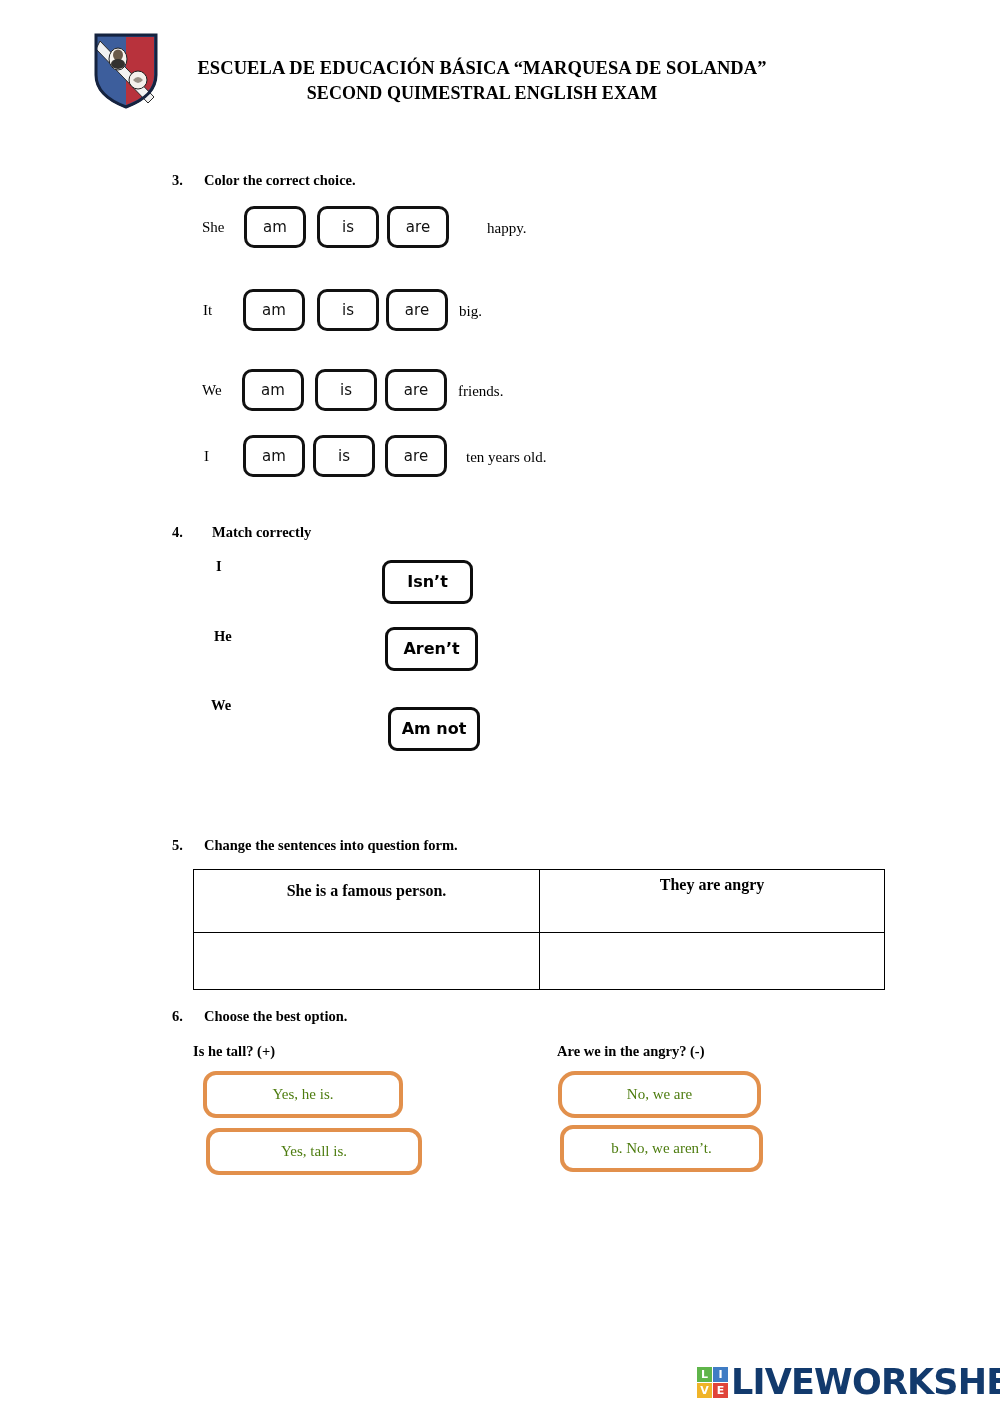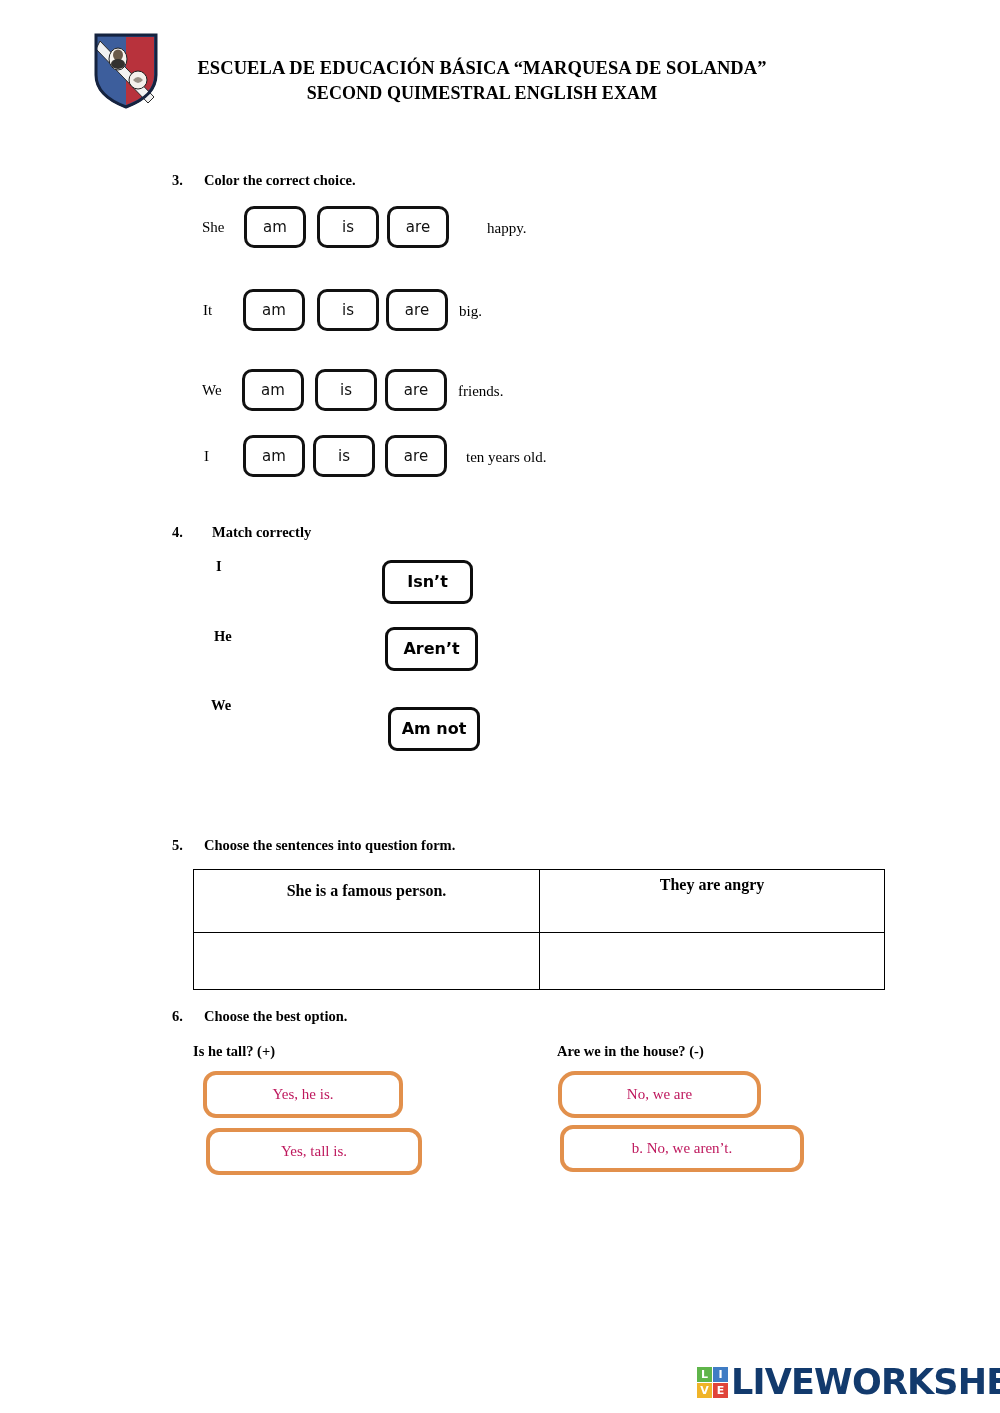--- a/index.html
+++ b/index.html
@@ -139,21 +139,21 @@
     position: absolute;
     height: 47px;
     border: 4px solid #e2904c;
     border-radius: 13px;
     background: #ffffff;
     box-sizing: border-box;
     font-family: "Liberation Serif", serif;
     font-size: 15px;
     line-height: 39px;
     text-align: center;
-    color: #be185d;
+    color: #4d7c0f;
   }
 
   
   #lw-logo {
     position: absolute;
     left: 697px; top: 1362px;
     height: 40px;
     display: flex;
     align-items: center;
   }
@@ -249,21 +249,21 @@
 
 <div class="q4-pronoun" style="left:216px; top:558px;">I</div>
 <div class="q4-pronoun" style="left:214px; top:628px;">He</div>
 <div class="q4-pronoun" style="left:211px; top:697px;">We</div>
 
 <div class="match-box" style="left:382px; top:560px; width:91px;">Isn’t</div>
 <div class="match-box" style="left:385px; top:627px; width:93px;">Aren’t</div>
 <div class="match-box" style="left:388px; top:707px; width:92px;">Am not</div>
 
 <div class="ex-num" style="left:172px; top:837px;">5.</div>
-<div class="ex-title" style="left:204px; top:837px;">Choose the sentences into question form.</div>
+<div class="ex-title" style="left:204px; top:837px;">Change the sentences into question form.</div>
 
 <table id="q5-table">
   <tbody>
       <tr>
     <td class="cell-left-head" style="width:337px;">She is a famous person.</td>
     <td style="width:336px;">They are angry</td>
   </tr>
   <tr class="answers">
     <td></td>
     <td></td>
@@ -271,23 +271,23 @@
 </tbody>
   </table>
 
 <div class="ex-num" style="left:172px; top:1008px;">6.</div>
 <div class="ex-title" style="left:204px; top:1008px;">Choose the best option.</div>
 
 <div class="q6-question" style="left:193px; top:1043px;">Is he tall? (+)</div>
 <div class="option-box" style="left:203px; top:1071px; width:200px;">Yes, he is.</div>
 <div class="option-box" style="left:206px; top:1128px; width:216px;">Yes, tall is.</div>
 
-<div class="q6-question" style="left:557px; top:1043px;">Are we in the house?    (-)</div>
+<div class="q6-question" style="left:557px; top:1043px;">Are we in the angry?    (-)</div>
 <div class="option-box" style="left:558px; top:1071px; width:203px;border-radius:17px;">No, we are</div>
-<div class="option-box" style="left:560px; top:1125px; width:244px;">b. No, we aren’t.</div>
+<div class="option-box" style="left:560px; top:1125px; width:203px;">b. No, we aren’t.</div>
 
 <div id="lw-logo">
   <div id="lw-tiles">
     <span class="lw-l">L</span>
     <span class="lw-i">I</span>
     <span class="lw-v">V</span>
     <span class="lw-e">E</span>
   </div>
   <div id="lw-word">LIVEWORKSHEETS</div>
 </div>

